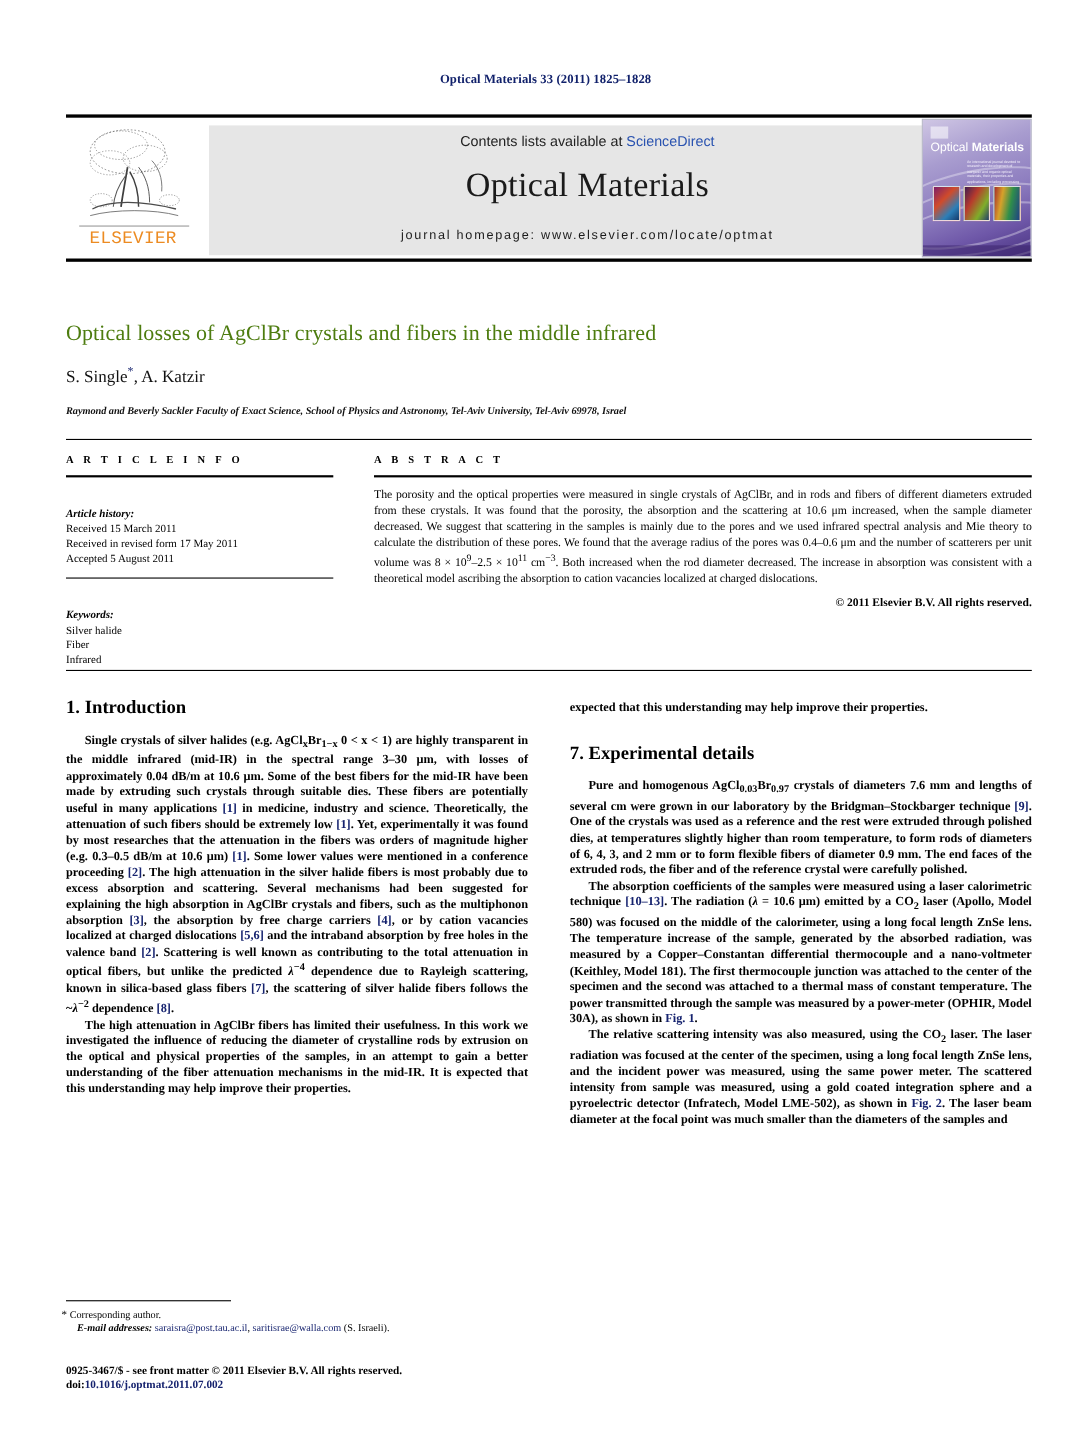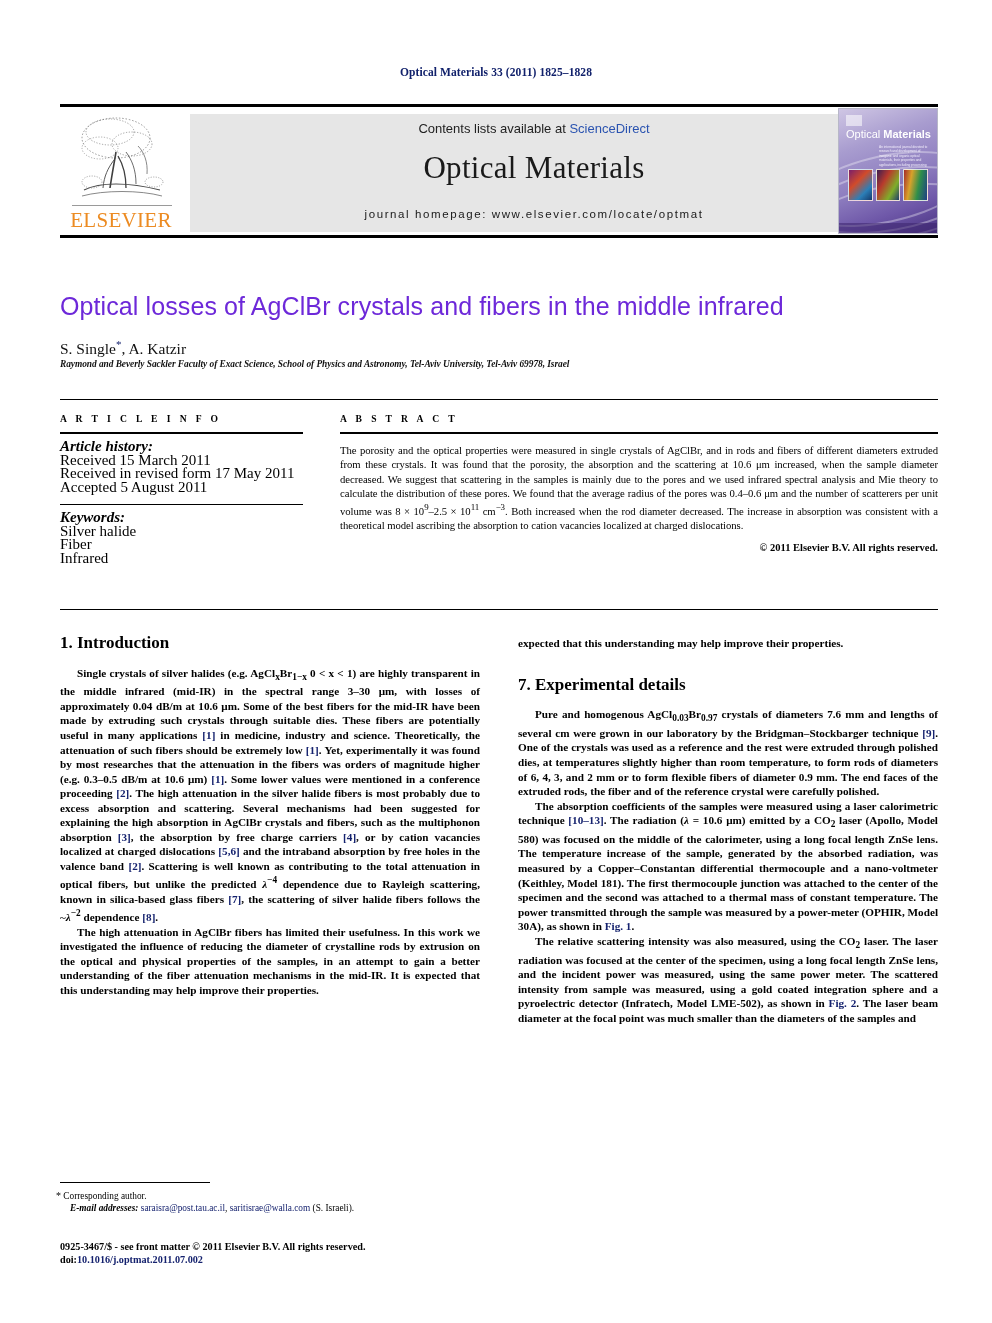--- a/index.html
+++ b/index.html
@@ -91,22 +91,22 @@
     position: absolute;
     left: 2px; top: 8px;
     width: 118px; height: 122px;
   }
   .tree-box { position: absolute; left: 8px; top: 0; width: 104px; height: 94px; }
   .elsevier-word {
     position: absolute;
     left: 0; top: 96px;
     width: 118px;
     text-align: center;
-    font-family: Liberation Serif, serif;
-    font-size: 21px;
+    font-family: Liberation Mono, monospace;
+    font-size: 16px;
     letter-spacing: 0.3px;
     color: #ec8b22;
   }
   .elsevier-bar {
     position: absolute; left: 10px; top: 93px;
     width: 100px; height: 1px; background: #9a9a9a;
   }
 
   
   .cover {
@@ -158,33 +158,33 @@
   .tile-3 { background: linear-gradient(100deg,#a52a2a,#d8a22a 30%,#2f8f4a 62%,#1f3f86); }
   .cover-foot {
     position: absolute; left: 0; bottom: 0;
     width: 100%; height: 10px;
     background: rgba(60,36,110,0.55);
   }
 
   
   .title-block { position: absolute; left: 60px; top: 292px; width: 878px; }
   .paper-title {
-    font-size: 25px;
-    font-family: Liberation Sans, sans-serif;
-    color: #6d28d9;
+    font-size: 20px;
+    font-family: Liberation Serif, serif;
+    color: #4d7c0f;
     letter-spacing: 0.1px;
   }
   .authors {
     margin-top: 17px;
     font-size: 15.5px;
     color: #111;
   }
   .authors sup { font-size: 11px; color: #15226e; }
   .affiliation {
-    margin-top: 1px;
+    margin-top: 17px;
     font-size: 9.4px;
     font-style: italic;
     font-weight: bold;
     color: #111;
     letter-spacing: -0.05px;
   }
 
   
   .info-rule-top {
     position: absolute; left: 60px; top: 399px;
@@ -201,21 +201,21 @@
     font-weight: bold;
     font-family: "Liberation Serif", serif;
     letter-spacing: 3.4px;
   }
   .hdr-rule {
     margin-top: 8px;
     width: 100%;
     height: 2px;
     background: #000;
   }
-  .info-group { margin-top: 6px; font-size: 15px; line-height: 13.5px; }
+  .info-group { margin-top: 27px; font-size: 10px; line-height: 13.5px; }
   .info-group .lbl { font-style: italic; font-weight: bold; }
   .info-sep {
     margin-top: 10px; margin-bottom: 0;
     width: 100%; height: 1px; background: #000;
   }
   .abstract p {
     margin: 9px 0 0 0;
     font-size: 10.7px;
     line-height: 14.3px;
     text-align: justify;

